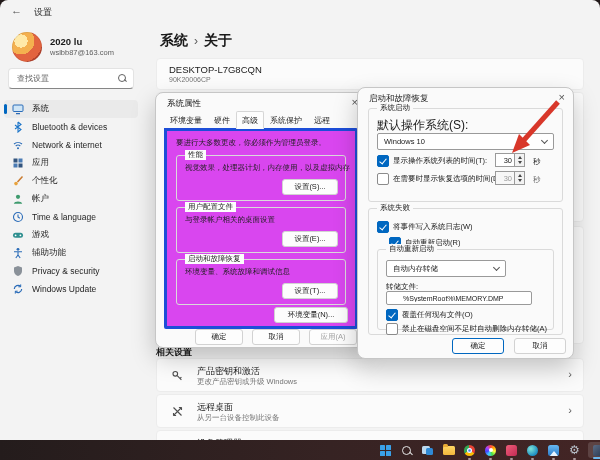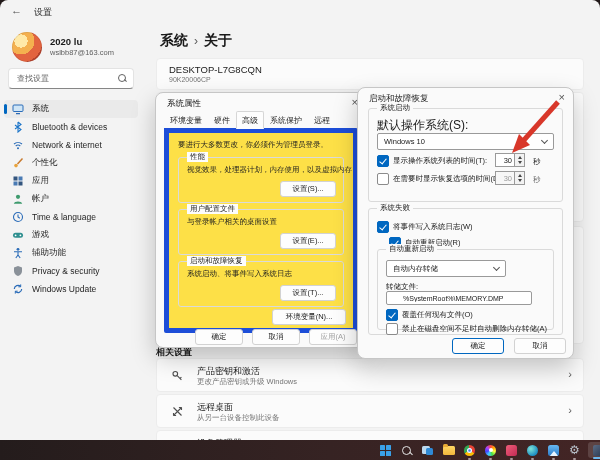--- a/index.html
+++ b/index.html
@@ -59,22 +59,22 @@
   
   .dlg{position:absolute;background:#fafafa;border:1px solid #c6c6c6;border-radius:8px;
     box-shadow:0 10px 24px rgba(0,0,0,.22);}
   .dtitle{position:absolute;left:11px;top:5px;font-size:8.5px;color:#1a1a1a;}
   .dclose{position:absolute;right:8px;top:3px;font-size:11px;color:#555;line-height:12px;}
   .sysdlg{left:155px;top:92px;width:210px;height:254px;z-index:5;}
   .tabs{position:absolute;left:8px;top:21px;display:flex;align-items:flex-end;height:15px;z-index:2;}
   .tab{font-size:8px;padding:2px 5px;color:#1f1f1f;border:1px solid transparent;white-space:nowrap;}
   .tab.active{background:#fdfdfd;border-color:#d6d6d6;border-bottom-color:#fdfdfd;
     border-radius:2px 2px 0 0;padding-top:3px;}
-  .tabpanel{position:absolute;left:8px;right:8px;top:35px;height:195px;background:#fde047;
-    border:5px solid #1d4ed8;border-radius:0 2px 2px 2px;}
+  .tabpanel{position:absolute;left:8px;right:8px;top:35px;height:195px;background:#d946ef;
+    border:3px solid #1d4ed8;border-radius:0 2px 2px 2px;}
   .adminnote{position:absolute;left:9px;top:7px;font-size:7.5px;color:#1f1f1f;white-space:nowrap;}
   .grp{position:absolute;border:1px solid #dadada;border-radius:3px;}
   .grp .glabel{position:absolute;left:8px;top:-6px;font-size:7.5px;background:#fdfdfd;padding:0 3px;color:#1f1f1f;white-space:nowrap;}
   .g1{left:9px;right:9px;top:24px;height:44px;}
   .g2{left:9px;right:9px;top:76px;height:44px;}
   .g3{left:9px;right:9px;top:128px;height:44px;}
   .gdesc{position:absolute;left:8px;top:7px;font-size:7.5px;color:#1f1f1f;white-space:nowrap;}
   .btn{display:inline-block;background:#fdfdfd;border:1px solid #d2d2d2;border-radius:3px;
     font-size:7.5px;color:#1a1a1a;text-align:center;height:14px;line-height:13px;white-space:nowrap;}
   .gbtn{position:absolute;right:7px;bottom:5px;width:54px;}
@@ -202,36 +202,36 @@
               <svg viewBox="0 0 12 12" width="12" height="12">
                 <path d="M2 5a6 6 0 0 1 8 0M3.7 7a3.6 3.6 0 0 1 4.6 0" stroke="#2b6cb8" fill="none" stroke-width="1.1"></path>
                 <circle cx="6" cy="9.2" r="1" fill="#2b6cb8"></circle>
               </svg>
             </span>
           <span>Network &amp; internet</span>
         </div>
         <div class="nitem">
           <span class="icn">
               <svg viewBox="0 0 12 12" width="12" height="12">
-                <path d="M10.5 1.5L5.5 7" stroke="#c97a2e" stroke-width="1.5"></path>
-                <circle cx="4" cy="8.6" r="1.8" fill="#e8a33d"></circle>
-              </svg>
-            </span>
-          <span>个性化</span>
-        </div>
-        <div class="nitem">
-          <span class="icn">
-              <svg viewBox="0 0 12 12" width="12" height="12">
                 <rect x="1.5" y="1.5" width="4" height="4" fill="#33557e"></rect>
                 <rect x="6.5" y="1.5" width="4" height="4" fill="#4a7bb4"></rect>
                 <rect x="1.5" y="6.5" width="4" height="4" fill="#4a7bb4"></rect>
                 <rect x="6.5" y="6.5" width="4" height="4" fill="#33557e"></rect>
               </svg>
             </span>
           <span>应用</span>
+        </div>
+        <div class="nitem">
+          <span class="icn">
+              <svg viewBox="0 0 12 12" width="12" height="12">
+                <path d="M10.5 1.5L5.5 7" stroke="#c97a2e" stroke-width="1.5"></path>
+                <circle cx="4" cy="8.6" r="1.8" fill="#e8a33d"></circle>
+              </svg>
+            </span>
+          <span>个性化</span>
         </div>
         <div class="nitem">
           <span class="icn">
               <svg viewBox="0 0 12 12" width="12" height="12">
                 <circle cx="6" cy="3.8" r="2.1" fill="#3f9b6e"></circle>
                 <path d="M1.8 10.8c.6-3 7.8-3 8.4 0z" fill="#3f9b6e"></path>
               </svg>
             </span>
           <span>帐户</span>
         </div>
@@ -346,21 +346,21 @@
         <span class="gdesc">视觉效果，处理器计划，内存使用，以及虚拟内存</span>
         <span class="btn gbtn">设置(S)...</span>
       </div>
       <div class="grp g2">
         <span class="glabel">用户配置文件</span>
         <span class="gdesc">与登录帐户相关的桌面设置</span>
         <span class="btn gbtn">设置(E)...</span>
       </div>
       <div class="grp g3">
         <span class="glabel">启动和故障恢复</span>
-        <span class="gdesc">系统启动、将事件写入系统日志</span>
+        <span class="gdesc">环境变量、系统故障和调试信息</span>
         <span class="btn gbtn">设置(T)...</span>
       </div>
       <span class="btn envbtn">环境变量(N)...</span>
     </div>
     <div class="sysbtns">
       <span class="btn">确定</span>
       <span class="btn">取消</span>
       <span class="btn dis">应用(A)</span>
     </div>
   </div>

